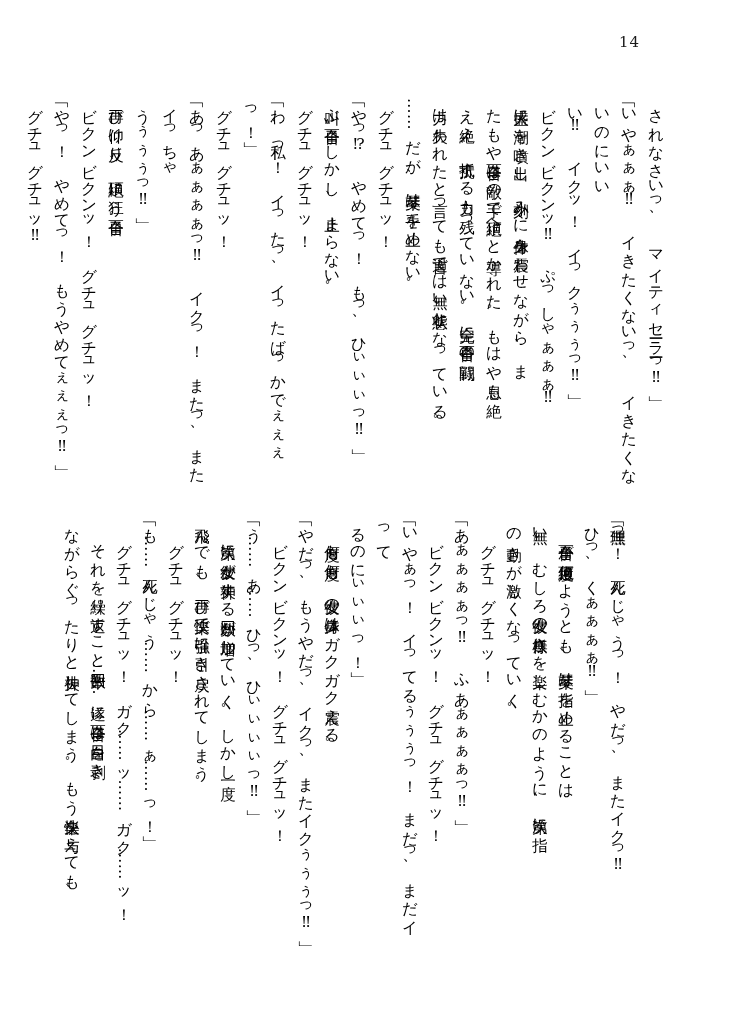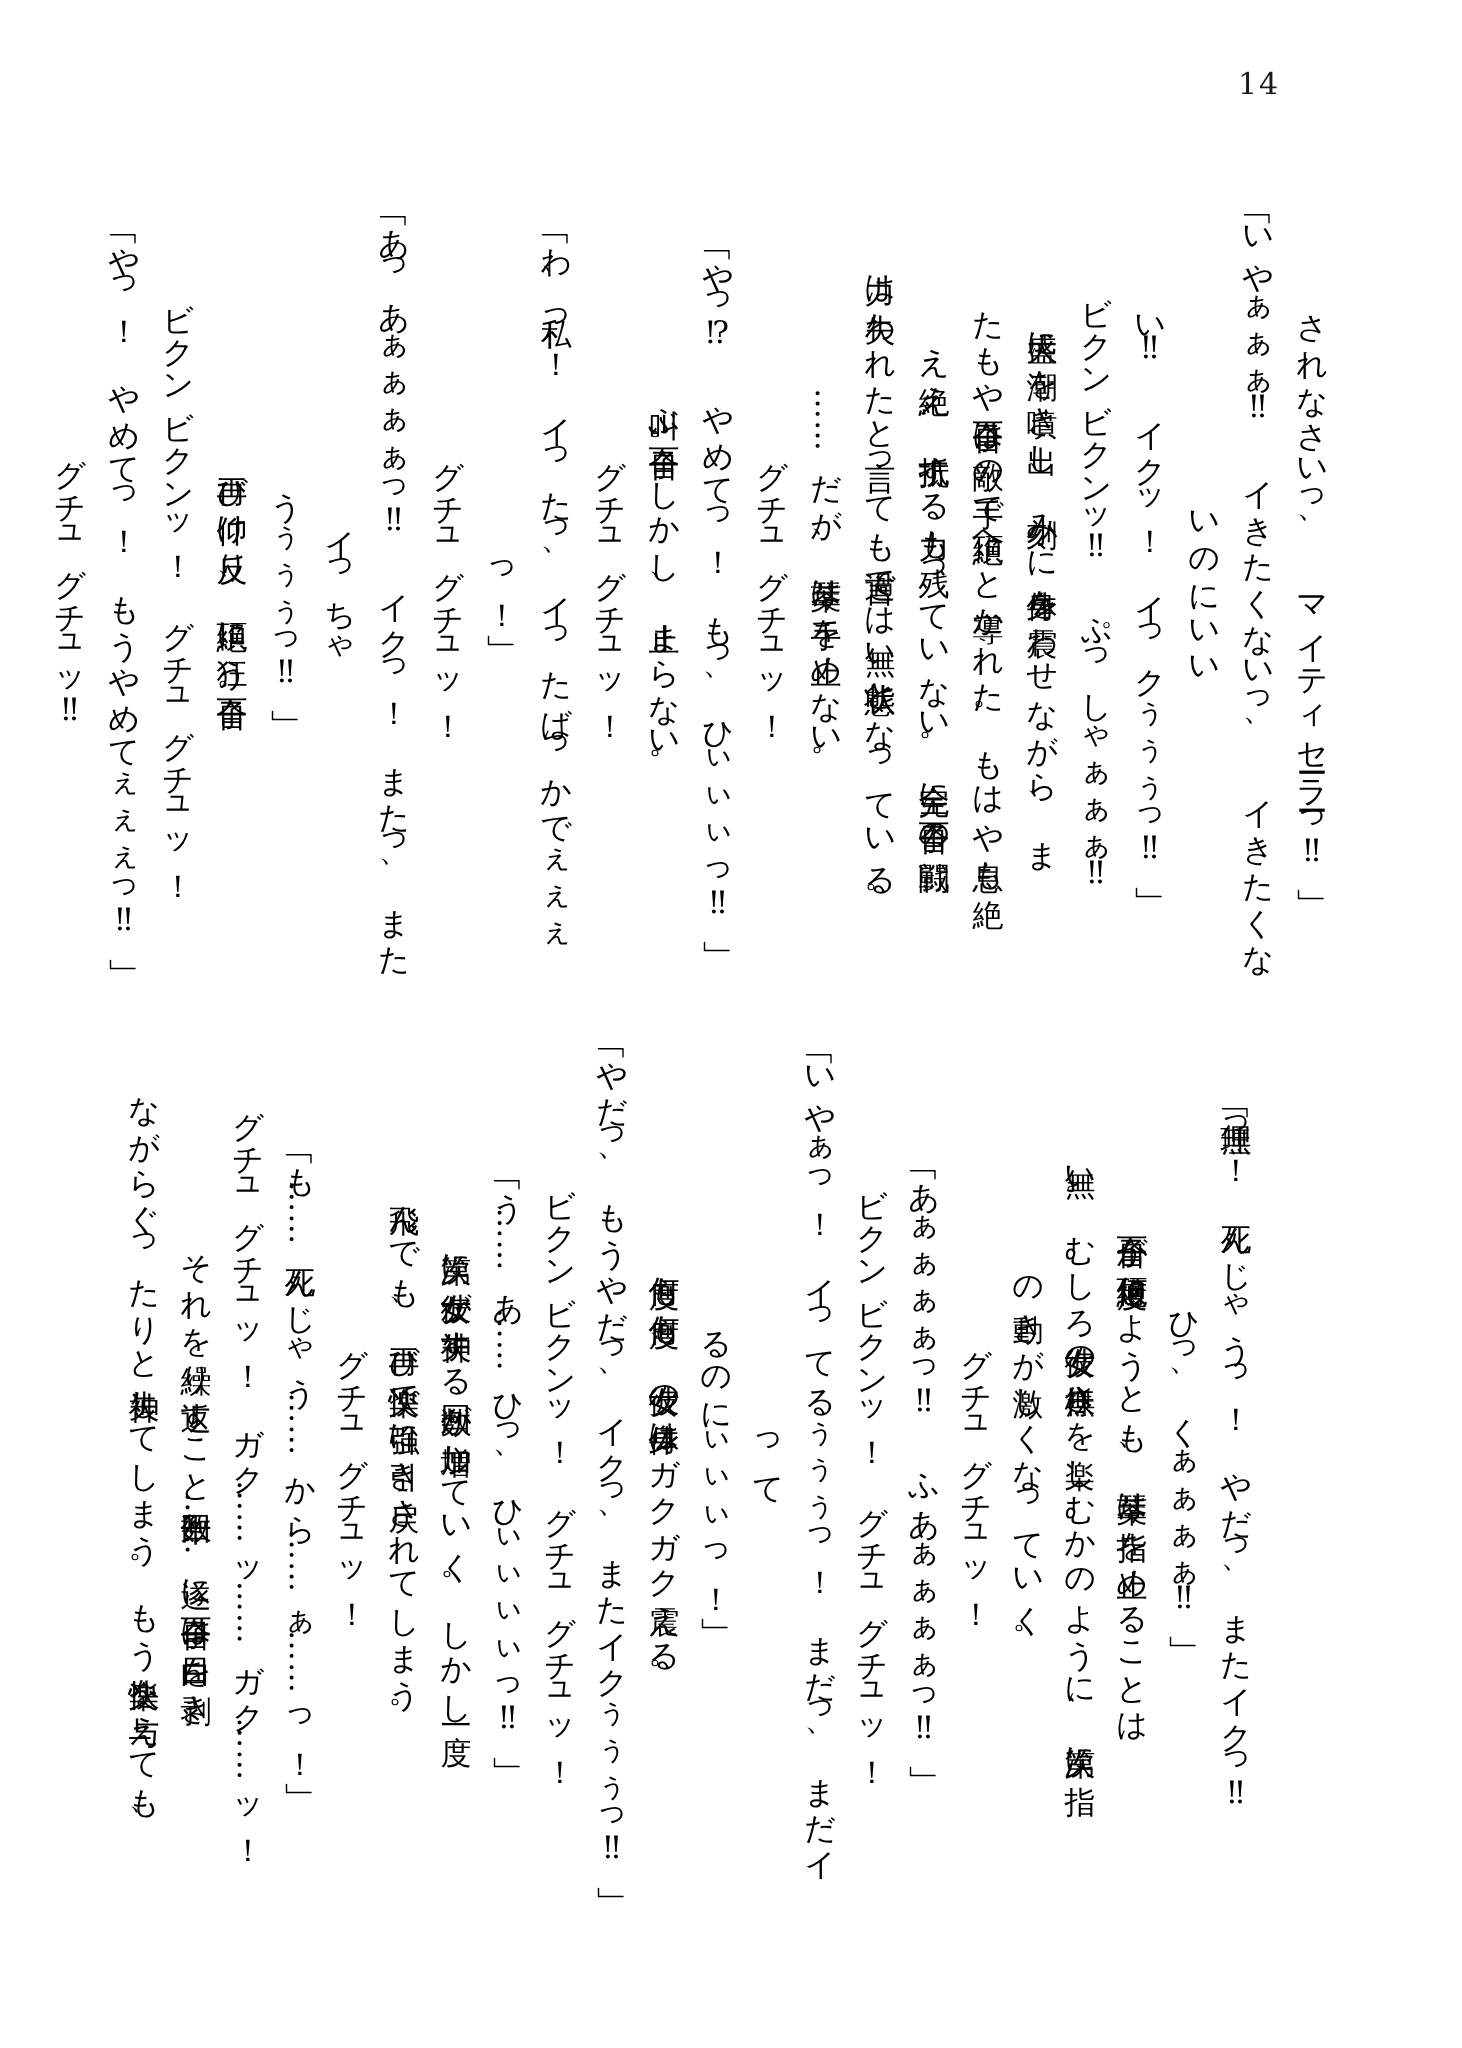--- a/index.html
+++ b/index.html
@@ -8,21 +8,20 @@
     background: #ffffff;
   }
   .page {
     position: relative;
     width: 731px;
     height: 1024px;
     background: #ffffff;
     color: #000000;
     font-family: "DejaVu Serif", "Liberation Serif", serif;
     overflow: hidden;
-    text-align: center;
   }
   .page-number {
     position: absolute;
     top: 33px;
     left: 619px;
     font-size: 15px;
     letter-spacing: 1px;
     color: #1a1a1a;
   }
   .vblock {

